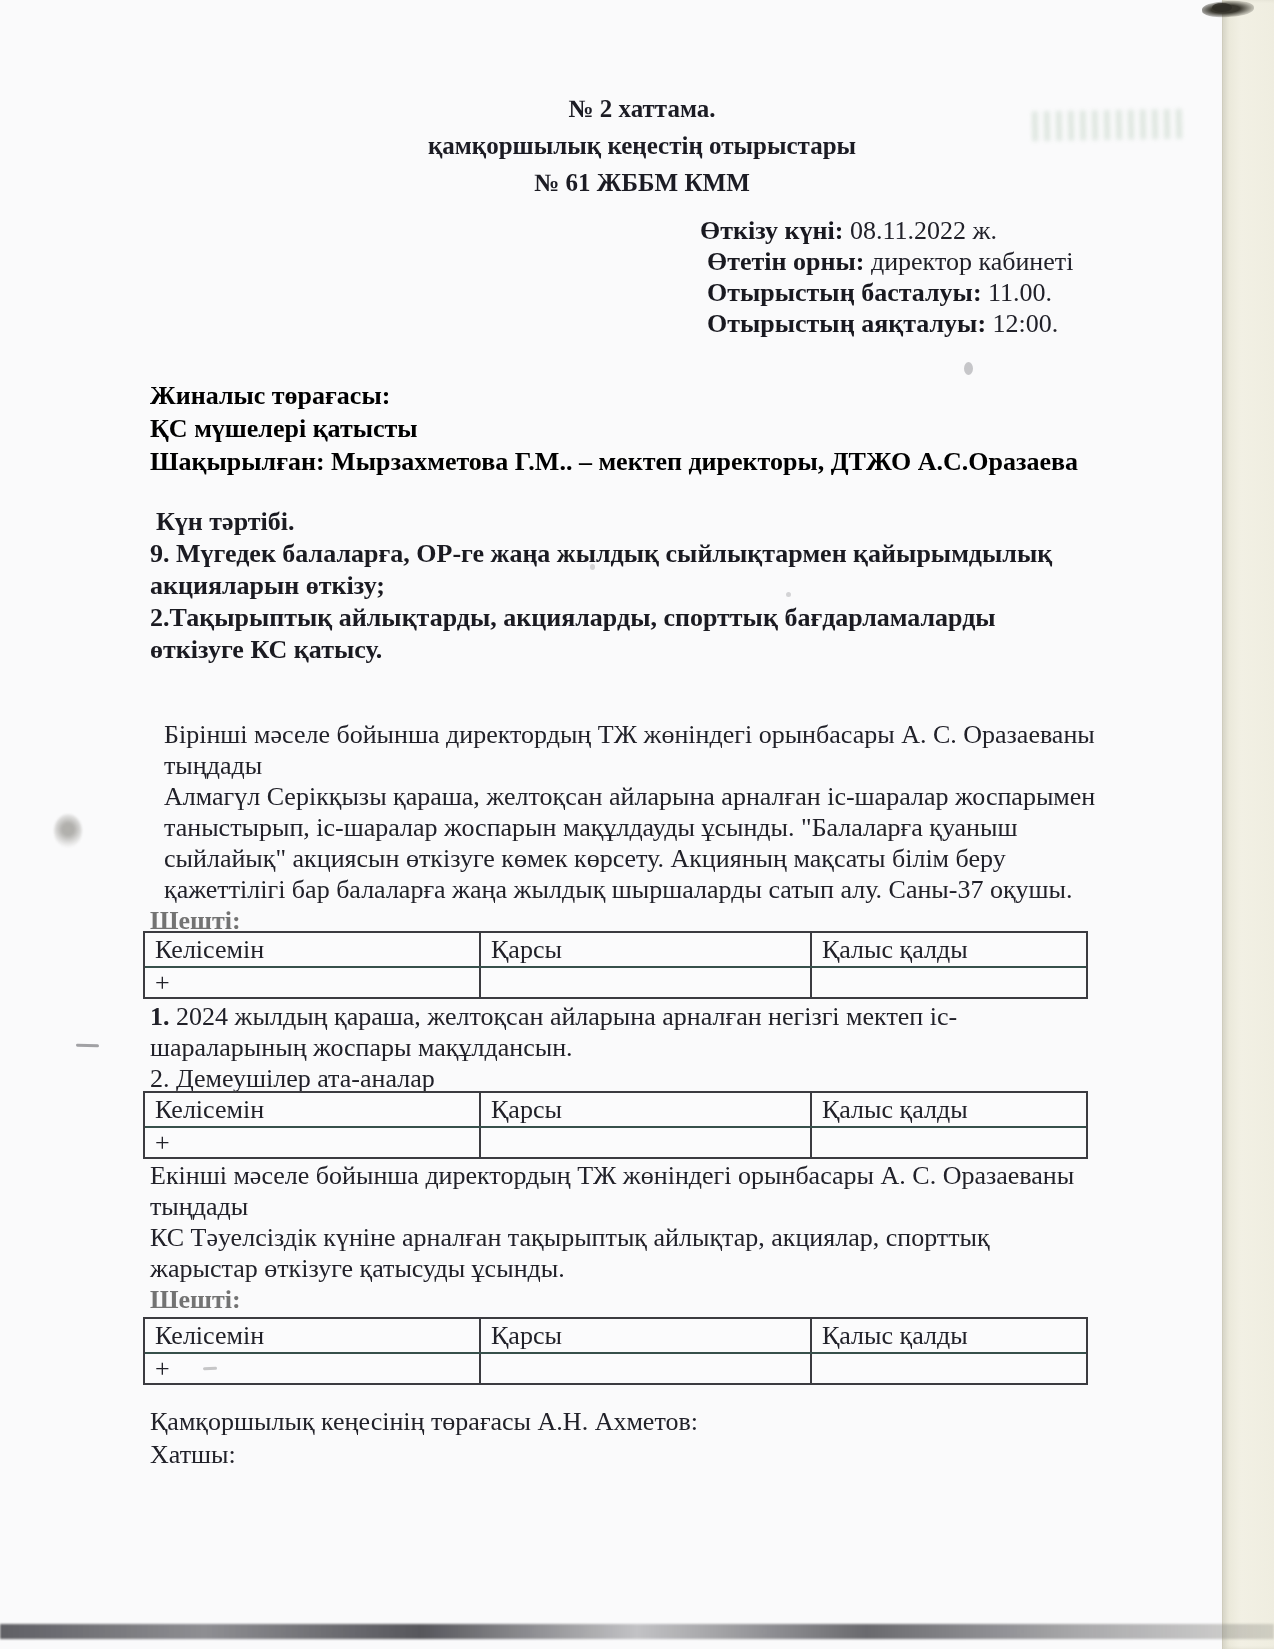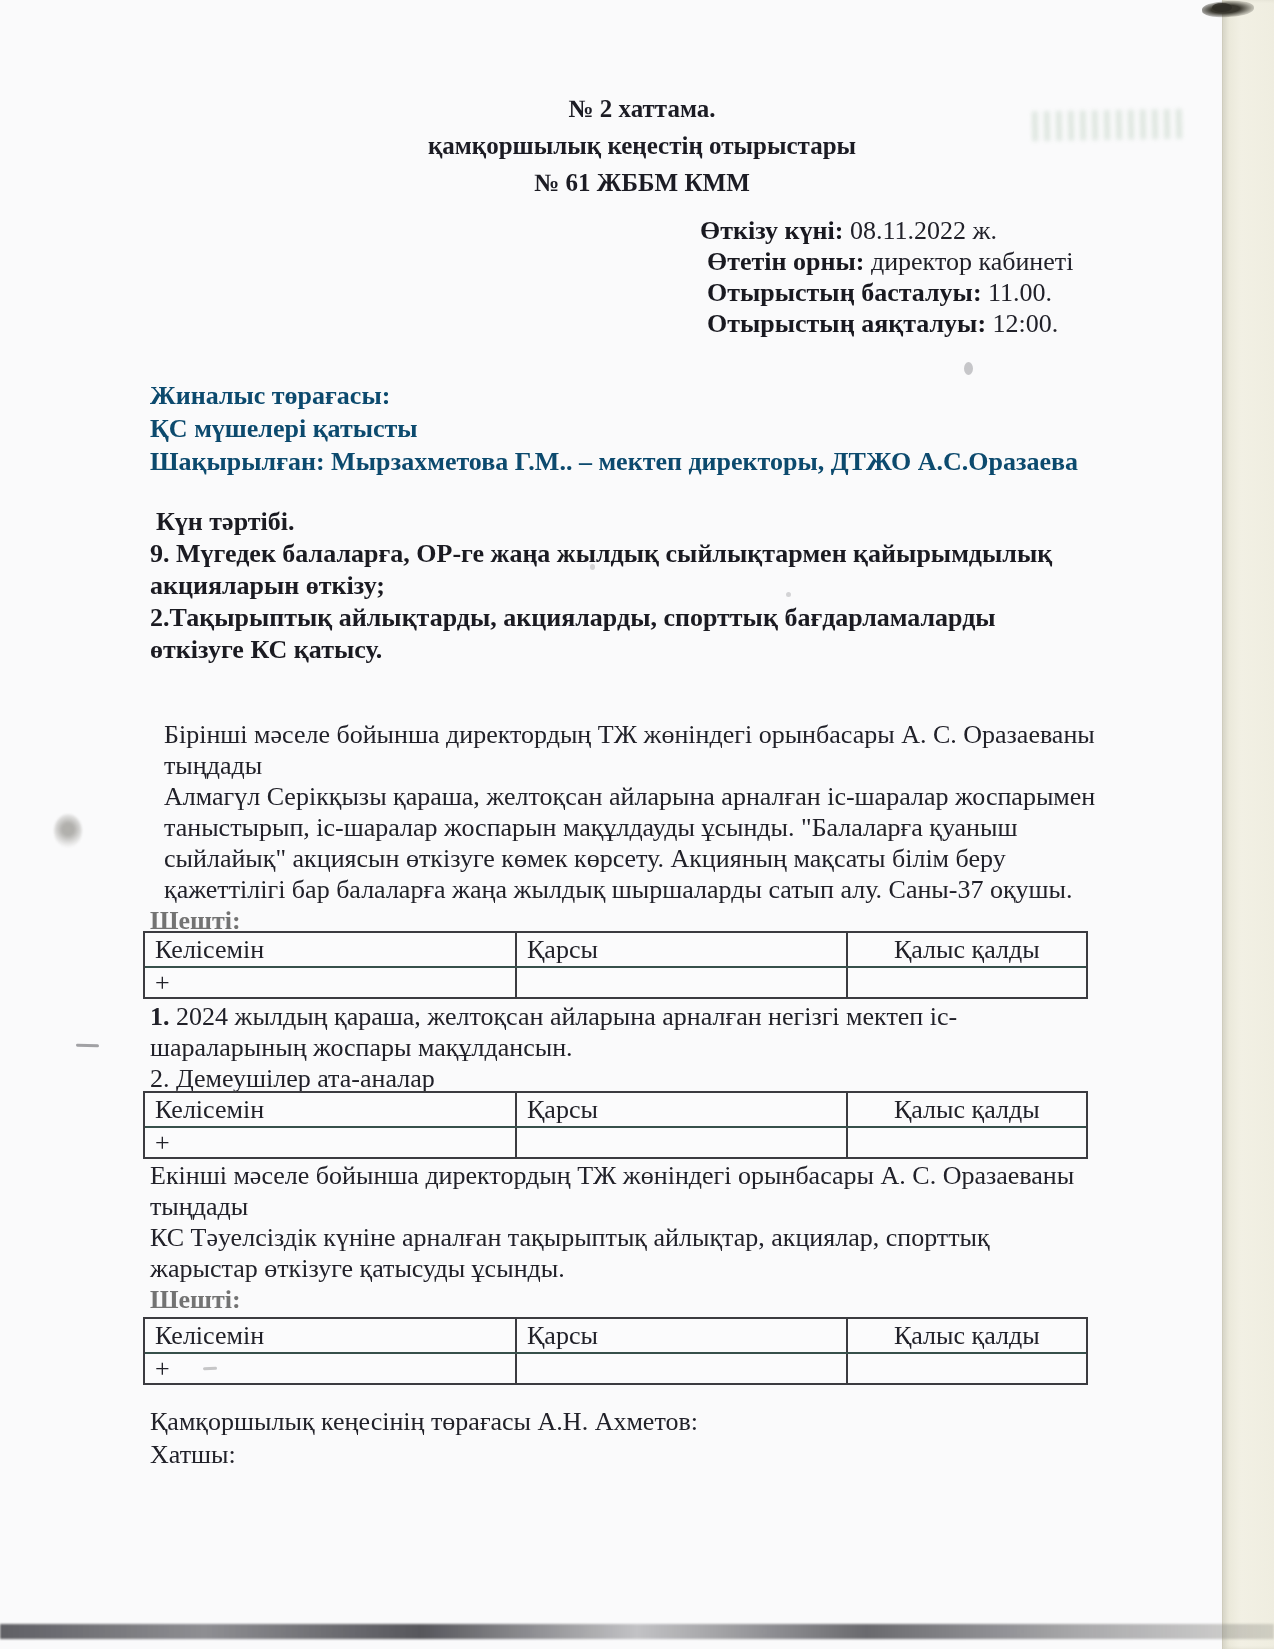--- a/index.html
+++ b/index.html
@@ -12,33 +12,33 @@
   }
   .abs{position:absolute;}
   .line{white-space:nowrap;}
 
   
   .title-block{left:10px;top:90px;width:1264px;text-align:center;
     font-weight:bold;font-size:25px;line-height:37px;color:#1c1c24;}
   .meta-block{left:700px;top:215px;line-height:31px;}
   .meta-line b{font-weight:bold;color:#191920;}
   .meta-indent{padding-left:7px;}
-  .chair-block{left:150px;top:379px;line-height:33px;font-weight:bold;color:#0c4a6e;}
+  .chair-block{left:150px;top:379px;line-height:33px;font-weight:bold;color:#000000;}
   .agenda-block{left:150px;top:506px;line-height:32px;font-weight:bold;color:#1b1b22;}
   .agenda-head{padding-left:6px;}
   .para-block{left:150px;top:719px;line-height:31px;margin-left:14px;}
   .para2-block{left:150px;top:1160px;line-height:31px;}
   .sheshti{left:150px;line-height:31px;font-weight:bold;color:#737373;}
   .decision-block{left:150px;top:1001px;line-height:31px;}
   .decision-block b{font-weight:bold;}
   .closing-block{left:150px;top:1405px;line-height:33px;}
 
   
   .vote-table{position:absolute;left:143px;width:945px;border:2px solid #3b3b40;box-sizing:border-box;background:rgba(255,255,255,0.25);}
-  .vt-row{display:flex;gap:36px;}
+  .vt-row{display:flex;}
   .vt-header{height:33px;border-bottom:2px solid #37504b;}
   .vt-data{height:29px;}
   .vt-cell{box-sizing:border-box;padding:1px 8px 0 10px;overflow:hidden;}
   .vt-header .vt-cell{line-height:31px;}
   .vt-data .vt-cell{line-height:27px;}
   .vt-cell:nth-child(1){width:334px;}
   .vt-cell:nth-child(2){width:333px;border-left:2px solid #3b3b40;border-right:2px solid #3b3b40;}
   .vt-cell:nth-child(3){flex:1;}
 
   

